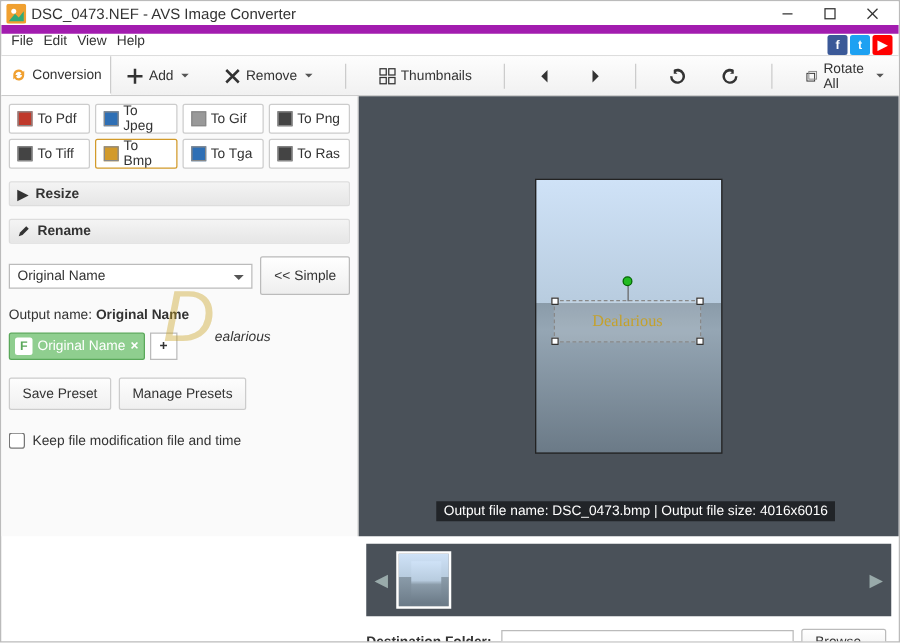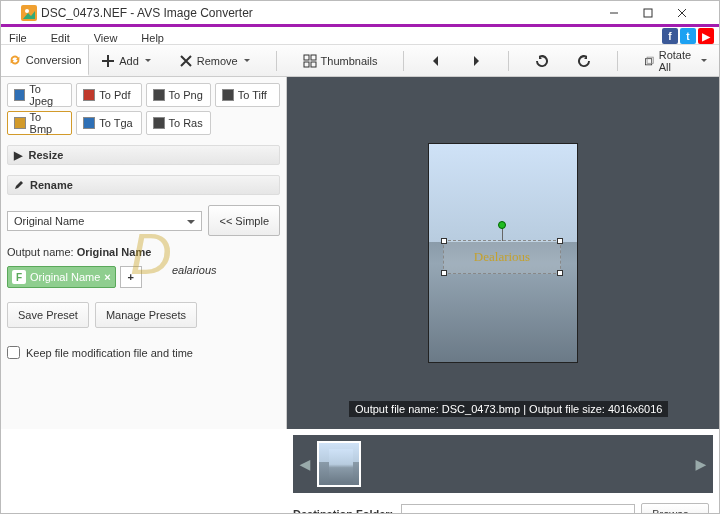--- a/index.html
+++ b/index.html
@@ -1,21 +1,21 @@
 <!DOCTYPE html>
 <html><head>
 <meta charset="utf-8">
 <style>
 *{box-sizing:border-box;margin:0;padding:0;font-family:"Segoe UI",Tahoma,sans-serif;font-size:11px;color:#333}
 body{width:720px;height:514px;background:#fff;overflow:hidden;border:1px solid #bbb}
-.titlebar{height:26px;display:flex;align-items:center;padding:0 20px;background:#fff;border-bottom:3px solid #a21caf}
+.titlebar{height:26px;display:flex;align-items:center;padding:0 4px;background:#fff;border-bottom:7px solid #a21caf}
 .titlebar .app-icon{width:16px;height:16px;margin-right:4px}
 .titlebar .title{flex:1;font-size:12px}
 .titlebar .win-btn{width:34px;height:22px;display:flex;align-items:center;justify-content:center}
-.menubar{height:18px;display:flex;align-items:flex-end;padding:0 4px;gap:16px;border-bottom:1px solid #ddd}
+.menubar{height:18px;display:flex;align-items:flex-start;padding:0 4px;gap:0;border-bottom:1px solid #ddd}
 .menubar span{font-size:11px;padding:0 4px}
 .social{position:absolute;right:6px;top:28px;display:flex;gap:2px}
 .social div{width:16px;height:16px;border-radius:2px;display:flex;align-items:center;justify-content:center;color:#fff;font-weight:bold;font-size:10px}
 .fb{background:#3b5998}.tw{background:#1da1f2}.yt{background:#ff0000}
 .toolbar-top{height:32px;display:flex;align-items:center;border-bottom:1px solid #ccc;background:linear-gradient(#fdfdfd,#f1f1f1)}
 .left-panel-top{width:286px;display:flex;height:100%}
 .tab{flex:1;display:flex;align-items:center;justify-content:center;gap:4px;border-right:1px solid #ccc;cursor:pointer;background:linear-gradient(#fff,#eee)}
 .tab.active{background:#fff;border-bottom:2px solid #fff}
 .toolbar-right{flex:1;display:flex;align-items:center;padding:0 6px;gap:16px}
 .tbtn{display:flex;align-items:center;gap:4px;padding:3px 6px;border-radius:2px;cursor:pointer}
@@ -174,26 +174,30 @@
     </div>
   </div>
 </div>
 
 <div class="bg-wm"><span class="d">D</span><span>ealarious</span></div>
 
 <div class="body-row">
   <div class="left-panel">
     <div class="fmt-grid">
       <div class="fmt-btn">
+          <span class="swatch" style="background:#c0392b"></span>
+          <span>To Pdf</span>
+        </div>
+      <div class="fmt-btn">
           <span class="swatch" style="background:#2e6fb5"></span>
           <span>To Jpeg</span>
         </div>
       <div class="fmt-btn">
-          <span class="swatch" style="background:#c0392b"></span>
-          <span>To Pdf</span>
+          <span class="swatch" style="background:#999"></span>
+          <span>To Gif</span>
         </div>
       <div class="fmt-btn">
           <span class="swatch" style="background:#444"></span>
           <span>To Png</span>
         </div>
       <div class="fmt-btn">
           <span class="swatch" style="background:#444"></span>
           <span>To Tiff</span>
         </div>
       <div class="fmt-btn" style="border-color:#d29a2a">

